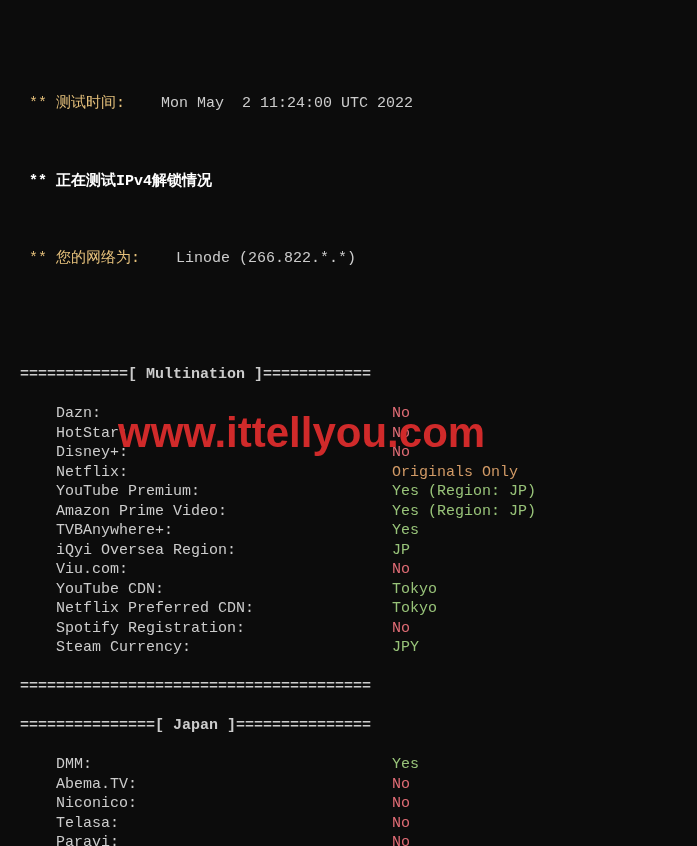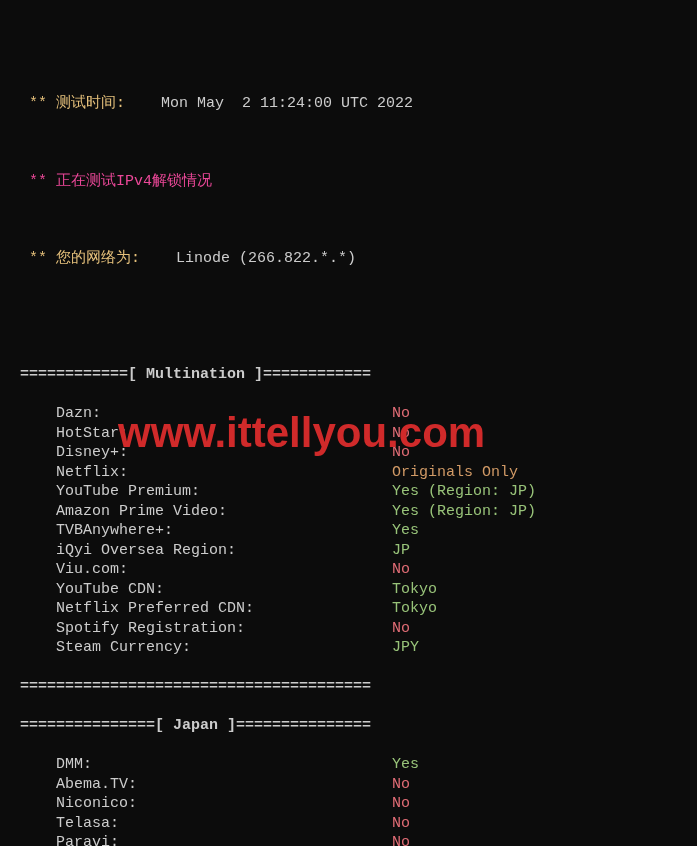--- a/index.html
+++ b/index.html
@@ -15,21 +15,21 @@
       line-height: 1.3;
       padding: 16px 20px;
       white-space: pre;
       position: relative;
       width: 697px;
       height: 846px;
       overflow: hidden;
     }
     .white { color: #cccccc; margin-left: 27px; }
     .yellow { color: #e5c07b; }
-    .cyan { color: #ec4899; }
+    .cyan { color: #ffffff; font-weight: bold; }
     .red { color: #e06c75; margin-top: 6px; }
     .green { color: #98c379; }
     .gold { color: #d19a66; }
     .row {
       display: block;
     }
     .label {
       display: inline-block;
       width: 345px;
     }

